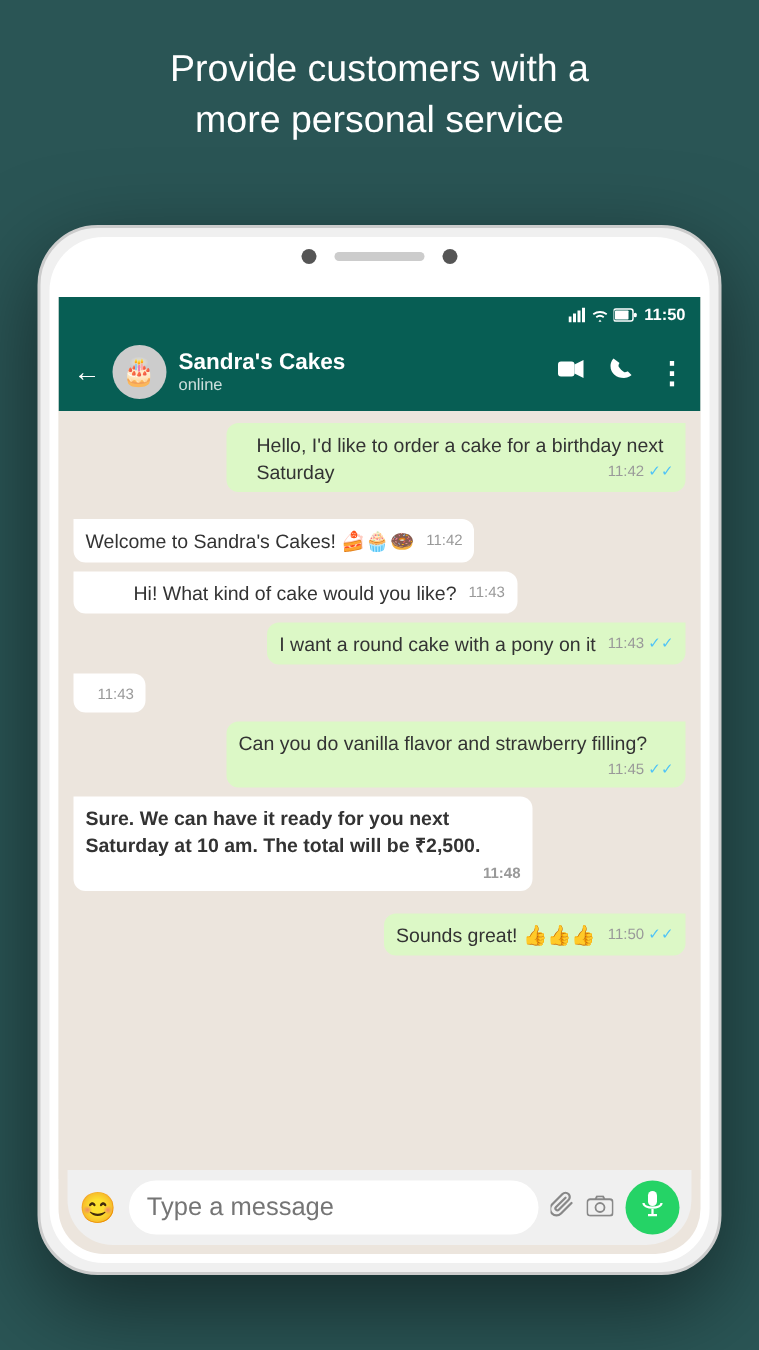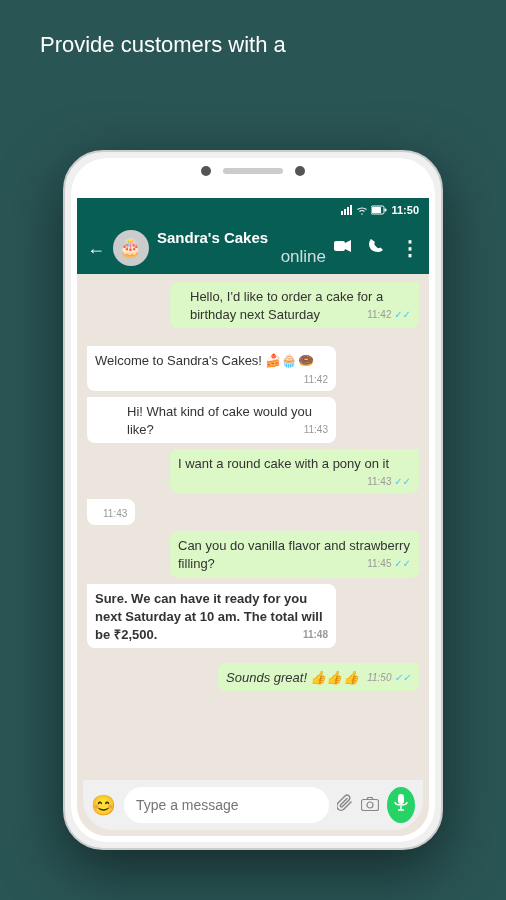--- a/index.html
+++ b/index.html
@@ -17,36 +17,36 @@
       position: absolute;
       inset: 0;
       background: #2a5555;
     }
 
     
     .header-text {
       position: absolute;
       top: 30px;
       left: 0; right: 0;
-      text-align: left;
+      text-align: center;
       color: white;
-      font-size: 22px;
+      font-size: 25px;
       font-weight: 300;
       line-height: 1.35;
       padding: 0 40px;
       z-index: 10;
     }
 
     
     .phone-frame {
       position: absolute;
       top: 150px;
       left: 50%;
       transform: translateX(-50%);
-      width: 380px;
+      width: 456px;
       height: 700px;
       background: #f0f0f0;
       border-radius: 40px;
       box-shadow: 0 20px 60px rgba(0,0,0,0.5);
       overflow: hidden;
       z-index: 5;
       border: 2px solid #ccc;
     }
 
     
@@ -144,22 +144,21 @@
       flex: 1;
     }
     .contact-name {
       color: #ffffff;
       font-size: 15px;
       font-weight: 600;
       line-height: 1.2;
     }
     .contact-status {
       color: rgba(255,255,255,0.8);
-      font-size: 17px;
-      text-align: right;
+      font-size: 11px;
     }
     .header-actions {
       display: flex;
       gap: 16px;
       align-items: center;
     }
     .header-icon {
       color: white;
       font-size: 16px;
       cursor: pointer;
@@ -231,21 +230,21 @@
       font-size: 20px;
       cursor: pointer;
     }
     .input-field {
       flex: 1;
       height: 36px;
       border-radius: 18px;
       border: none;
       background: white;
       padding: 0 12px;
-      font-size: 14px;
+      font-size: 17px;
       color: #999;
       outline: none;
     }
     .input-attach {
       color: #888;
       font-size: 18px;
       cursor: pointer;
     }
     .input-camera {
       color: #888;
@@ -267,20 +266,21 @@
       font-size: 16px;
     }
   </style>
 </head>
 <body>
 
 <div class="bg"></div>
 
 <div class="header-text">
   <span>Provide customers with a</span><br>
+  <span>more personal service</span>
 </div>
 
 <div class="phone-frame">
 
   <div class="phone-camera-area">
     <div class="phone-camera"></div>
     <div class="phone-speaker"></div>
     <div class="phone-camera"></div>
   </div>
 
@@ -353,21 +353,21 @@
           </div>
           <div style="display: flex; flex-direction: column; margin-bottom: 3px;">
             <div class="msg-received" style="align-self: flex-start;"><span class="msg-time">11:43</span></div>
           </div>
           <div style="display: flex; flex-direction: column; margin-bottom: 3px;">
             <div class="msg-sent" style="align-self: flex-end;"><span>Can you do vanilla flavor and strawberry filling?</span><span class="msg-time">11:45 <span class="msg-check">✓✓</span></span></div>
           </div>
           <div style="display: flex; flex-direction: column; margin-bottom: 12px; font-weight: bold;">
             <div class="msg-received" style="align-self: flex-start;"><span>Sure. We can have it ready for you next Saturday at 10 am. The total will be ₹2,500.</span><span class="msg-time">11:48</span></div>
           </div>
-          <div style="display: flex; flex-direction: column; margin-bottom: 3px; font-style: italic;">
+          <div style="display: flex; flex-direction: column; margin-bottom: 3px;">
             <div class="msg-sent" style="align-self: flex-end;"><span>Sounds great! 👍👍👍</span><span class="msg-time">11:50 <span class="msg-check">✓✓</span></span></div>
           </div>
         </div>
 
       <div class="input-area">
         <div class="input-emoji">😊</div>
         <input class="input-field" type="text" placeholder="Type a message" style="">
 
         <span class="input-attach">
           <svg width="16" height="18" viewBox="0 0 16 18" fill="#888">

